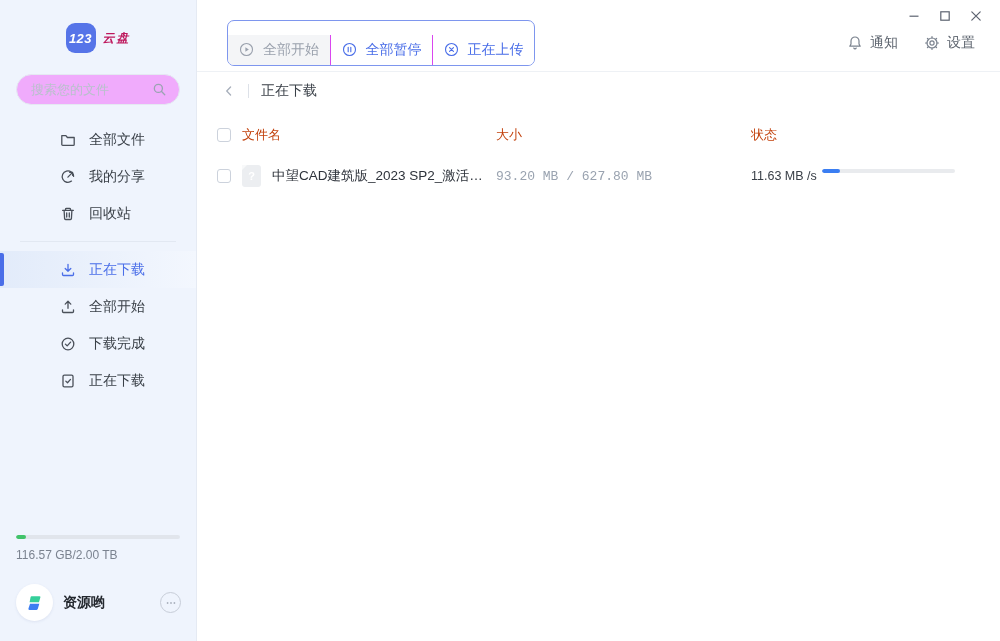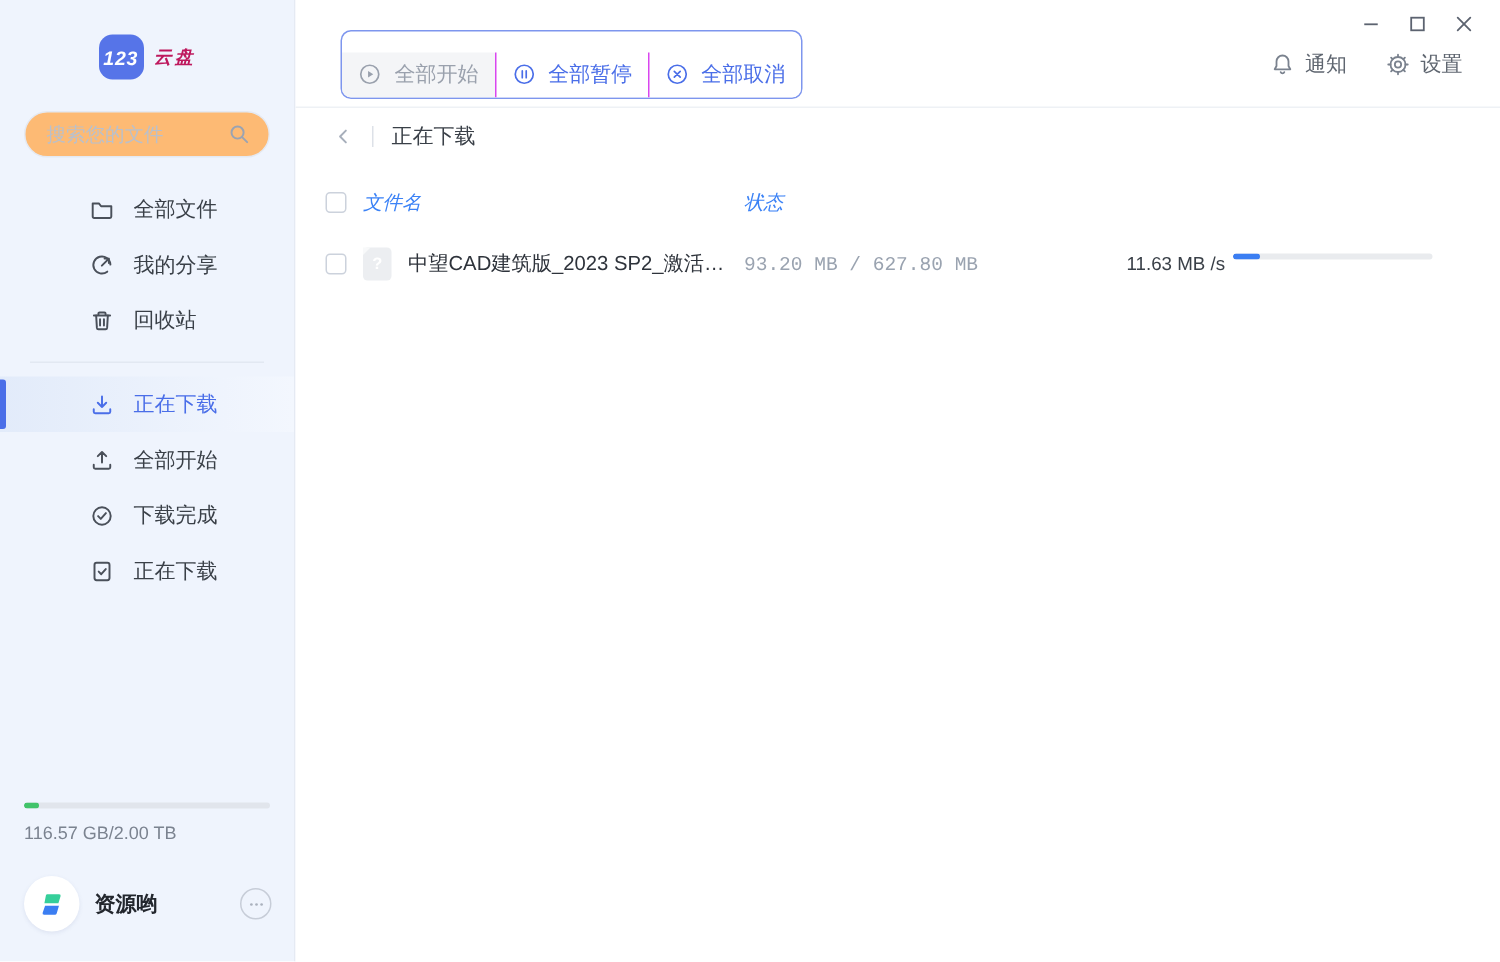--- a/index.html
+++ b/index.html
@@ -18,21 +18,21 @@
   }
   .logo-row { height:64px; display:flex; align-items:center; justify-content:center; gap:7px; padding-top:12px;font-style:italic; }
   .logo-badge {
     width:30px; height:30px; background:#5674e8; border-radius:9px;
     color:#fff; font-weight:bold; font-size:13px; display:flex; align-items:center; justify-content:center;
     letter-spacing:.5px;
   }
   .logo-text { color:#be185d; font-size:12px; font-weight:bold; letter-spacing:2px; }
 
   .search-box {
-    margin:10px 16px 16px; height:31px; background:#fdba74; border:1px solid #e4e9f2;
+    margin:10px 16px 16px; height:31px; background:#f0abfc; border:1px solid #e4e9f2;
     border-radius:16px; display:flex; align-items:center; padding:0 12px 0 14px;
   }
   .search-box input {
     border:none; outline:none; flex:1; font-size:13px; color:#555c66; background:transparent;
     font-family:inherit; min-width:0;
   }
   .search-box input::placeholder { color:#b9c0cc; }
   .search-icon { color:#9aa3b2; display:flex; flex:none; }
 
   .nav { display:flex; flex-direction:column; }
@@ -106,21 +106,21 @@
 
   .breadcrumb { height:38px; display:flex; align-items:center; gap:12px; padding-left:25px; flex:none; }
   .bc-back { color:#a7afbb; display:flex; cursor:pointer; background:none; border:none; }
   .bc-sep { width:1px; height:14px; background:#dde1e8; }
   .bc-title { font-size:14px; color:#3a4048; }
 
   .table { padding:14px 20px 0; }
   .trow {
     display:grid; grid-template-columns:279px 255px 1fr; align-items:center;
   }
-  .trow.head { height:22px; color:#3b82f6; font-size:13px; margin-bottom:10px;font-style:italic; }
+  .trow.head { height:22px; color:#c2410c; font-size:13px; margin-bottom:10px; }
   .trow.data { height:40px; font-size:13.5px; }
   .cell-name { display:flex; align-items:center; gap:11px; min-width:0; }
   .checkbox {
     width:14px; height:14px; border:1px solid #ccd2dc; border-radius:3px; background:#fff;
     flex:none; cursor:pointer;
   }
   .file-icon {
     width:19px; height:22px; background:#eceef1; border-radius:3px; flex:none;
     display:flex; align-items:center; justify-content:center;
     color:#fff; font-size:11px; font-weight:bold; position:relative;
@@ -301,21 +301,21 @@
           </span>
           <span>全部暂停</span>
         </button>
         <button class="seg-btn">
           <span class="seg-icon">
             <svg width="15" height="15" viewBox="0 0 16 16" fill="none" stroke="currentColor" stroke-width="1.2" stroke-linecap="round">
               <circle cx="8" cy="8" r="6.4"></circle>
                 <path d="M5.9 5.9l4.2 4.2M10.1 5.9l-4.2 4.2"></path>
             </svg>
           </span>
-          <span>全部取消</span>
+          <span>正在上传</span>
         </button>
       </div>
 
       <div class="header-right">
         <button class="hdr-action">
           <span class="ha-icon">
             <svg width="16" height="16" viewBox="0 0 16 16" fill="none" stroke="currentColor" stroke-width="1.2" stroke-linecap="round" stroke-linejoin="round">
               <path d="M8 2a4 4 0 0 0-4 4v3l-1.2 2.2h10.4L12 9V6a4 4 0 0 0-4-4z"></path>
               <path d="M6.8 13.1a1.3 1.3 0 0 0 2.4 0"></path>
             </svg>
@@ -344,20 +344,21 @@
       <span class="bc-sep"></span>
       <span class="bc-title">正在下载</span>
     </div>
 
     <div class="table">
       <div class="trow head">
         <div class="cell-name">
           <span class="checkbox"></span>
           <span>文件名</span>
         </div>
+        <div>大小</div>
         <div>状态</div>
       </div>
 
       <div class="trow data">
         <div class="cell-name">
           <span class="checkbox"></span>
           <span class="file-icon">?</span>
           <span class="file-name">中望CAD建筑版_2023 SP2_激活版.7z</span>
         </div>
         <div class="cell-size">93.20 MB / 627.80 MB</div>

